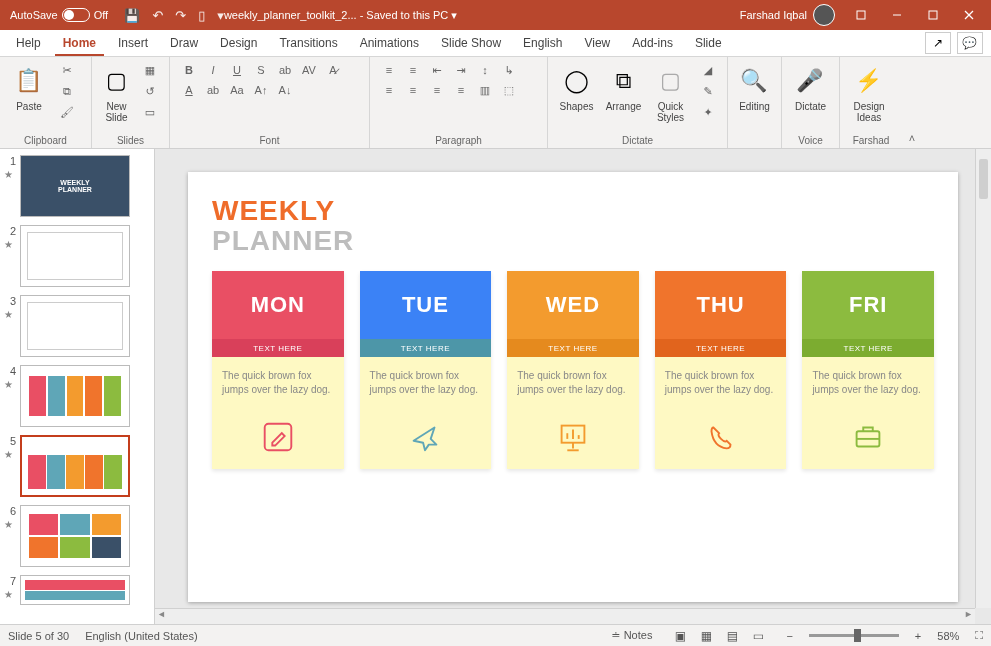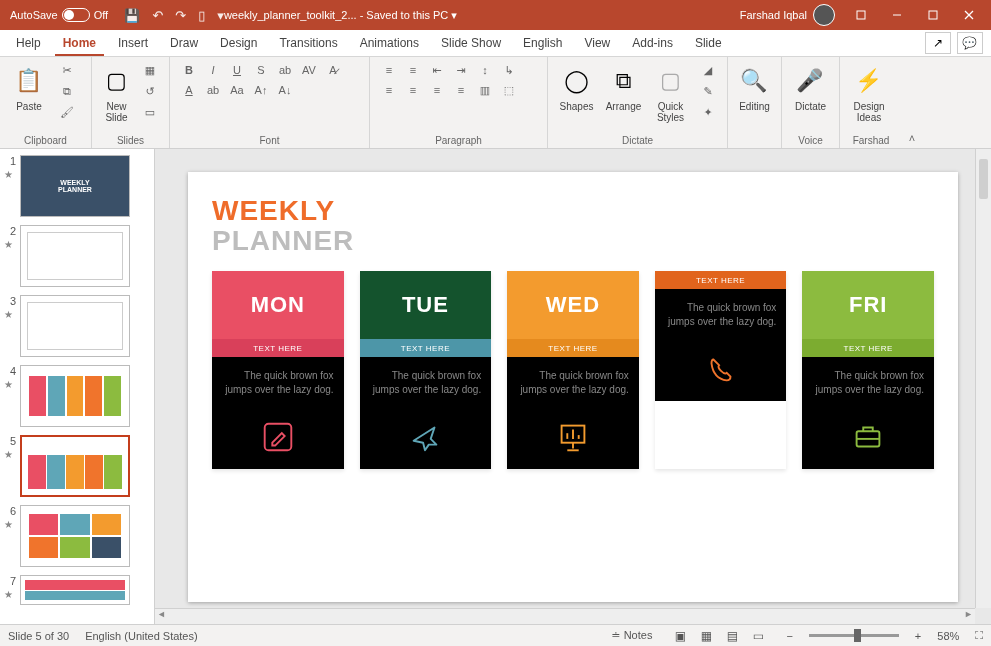--- a/index.html
+++ b/index.html
@@ -61,28 +61,28 @@
 .foldertab { position:relative; width:100%; height:100%; }
 .folderheader { display:flex; gap:20px; margin-bottom:12px; align-items:flex-start; }
 .folderheader h1 { font-size:28px; font-weight:800; letter-spacing:1px; line-height:1.1; }
 .folderheader h1 .w1 { color:#ef6c2a; display:block; }
 .folderheader h1 .w2 { color:#bdbdbd; display:block; }
 .folderheader .desc { font-size:10px; color:#777; line-height:1.5; flex:1; padding-top:6px; }
 .days { display:flex; gap:16px; margin-top:14px; }
 .daycol { width:145px; display:flex; flex-direction:column; box-shadow:0 2px 4px rgba(0,0,0,.1); }
 .daycol .dayhead { height:68px; display:flex; align-items:center; justify-content:center; color:#fff; font-size:22px; font-weight:800; letter-spacing:1px; }
 .daycol .subhead { height:18px; display:flex; align-items:center; justify-content:center; color:#fff; font-size:8px; letter-spacing:.5px; }
-.daycol .body { background:#000000; text-align:right; padding:12px 10px 10px; }
+.daycol .body { background:#fef9c3; text-align:left; padding:12px 10px 10px; }
 .daycol .body .txt { font-size:10px; color:#888; line-height:1.4; margin-bottom:18px; }
 .daycol .body .dicon { height:44px; display:flex; align-items:center; justify-content:center; }
 .daycol .body .dicon svg { width:38px; height:38px; }
 
 
 .c-mon { background:#e94f64; } .c-mon-sub { background:#d9405a; }
-.c-tue { background:#14532d; } .c-tue-sub { background:#4d96a8; }
+.c-tue { background:#3b82f6; } .c-tue-sub { background:#4d96a8; }
 .c-wed { background:#f39b2e; } .c-wed-sub { background:#e58a1e; }
 .c-thu { background:#f0742c; } .c-thu-sub { background:#e1641d; }
 .c-fri { background:#8cbb3f; } .c-fri-sub { background:#7cac30; }
 
 
 .statusbar { position:absolute; left:0; right:0; bottom:0; height:22px; background:#f3f2f1; border-top:1px solid #d0d0d0; display:flex; align-items:center; font-size:11px; color:#555; padding:0 8px; gap:16px; }
 .statusbar .spacer { flex:1; }
 .statusbar .viewbtns { display:flex; gap:2px; }
 .statusbar .viewbtns span { width:24px; height:18px; display:flex; align-items:center; justify-content:center; cursor:pointer; font-size:12px; }
 .statusbar .zoomslider { width:90px; height:3px; background:#999; position:relative; }
@@ -428,20 +428,21 @@
                     <line x1="20" y1="22" x2="20" y2="12" stroke="#f39b2e" stroke-width="2"></line>
                     <line x1="26" y1="22" x2="26" y2="18" stroke="#f39b2e" stroke-width="2"></line>
                     <line x1="20" y1="26" x2="20" y2="32" stroke="#f39b2e" stroke-width="2"></line>
                     <line x1="14" y1="34" x2="26" y2="34" stroke="#f39b2e" stroke-width="2"></line>
                   </svg>
                 </div>
             </div>
           </div>
 
           <div class="daycol">
+            <div class="dayhead c-thu">THU</div>
             <div class="subhead c-thu-sub">TEXT HERE</div>
             <div class="body">
                 <div class="txt">The quick brown fox jumps over the lazy dog.</div>
               <div class="dicon">
                   <svg viewBox="0 0 40 40">
                     <path d="M12 10 Q10 10 10 14 Q12 30 26 32 Q30 32 30 28 L26 24 Q24 26 20 22 Q16 18 18 16 Z" fill="none" stroke="#f0742c" stroke-width="2"></path>
                   </svg>
                 </div>
             </div>
           </div>

